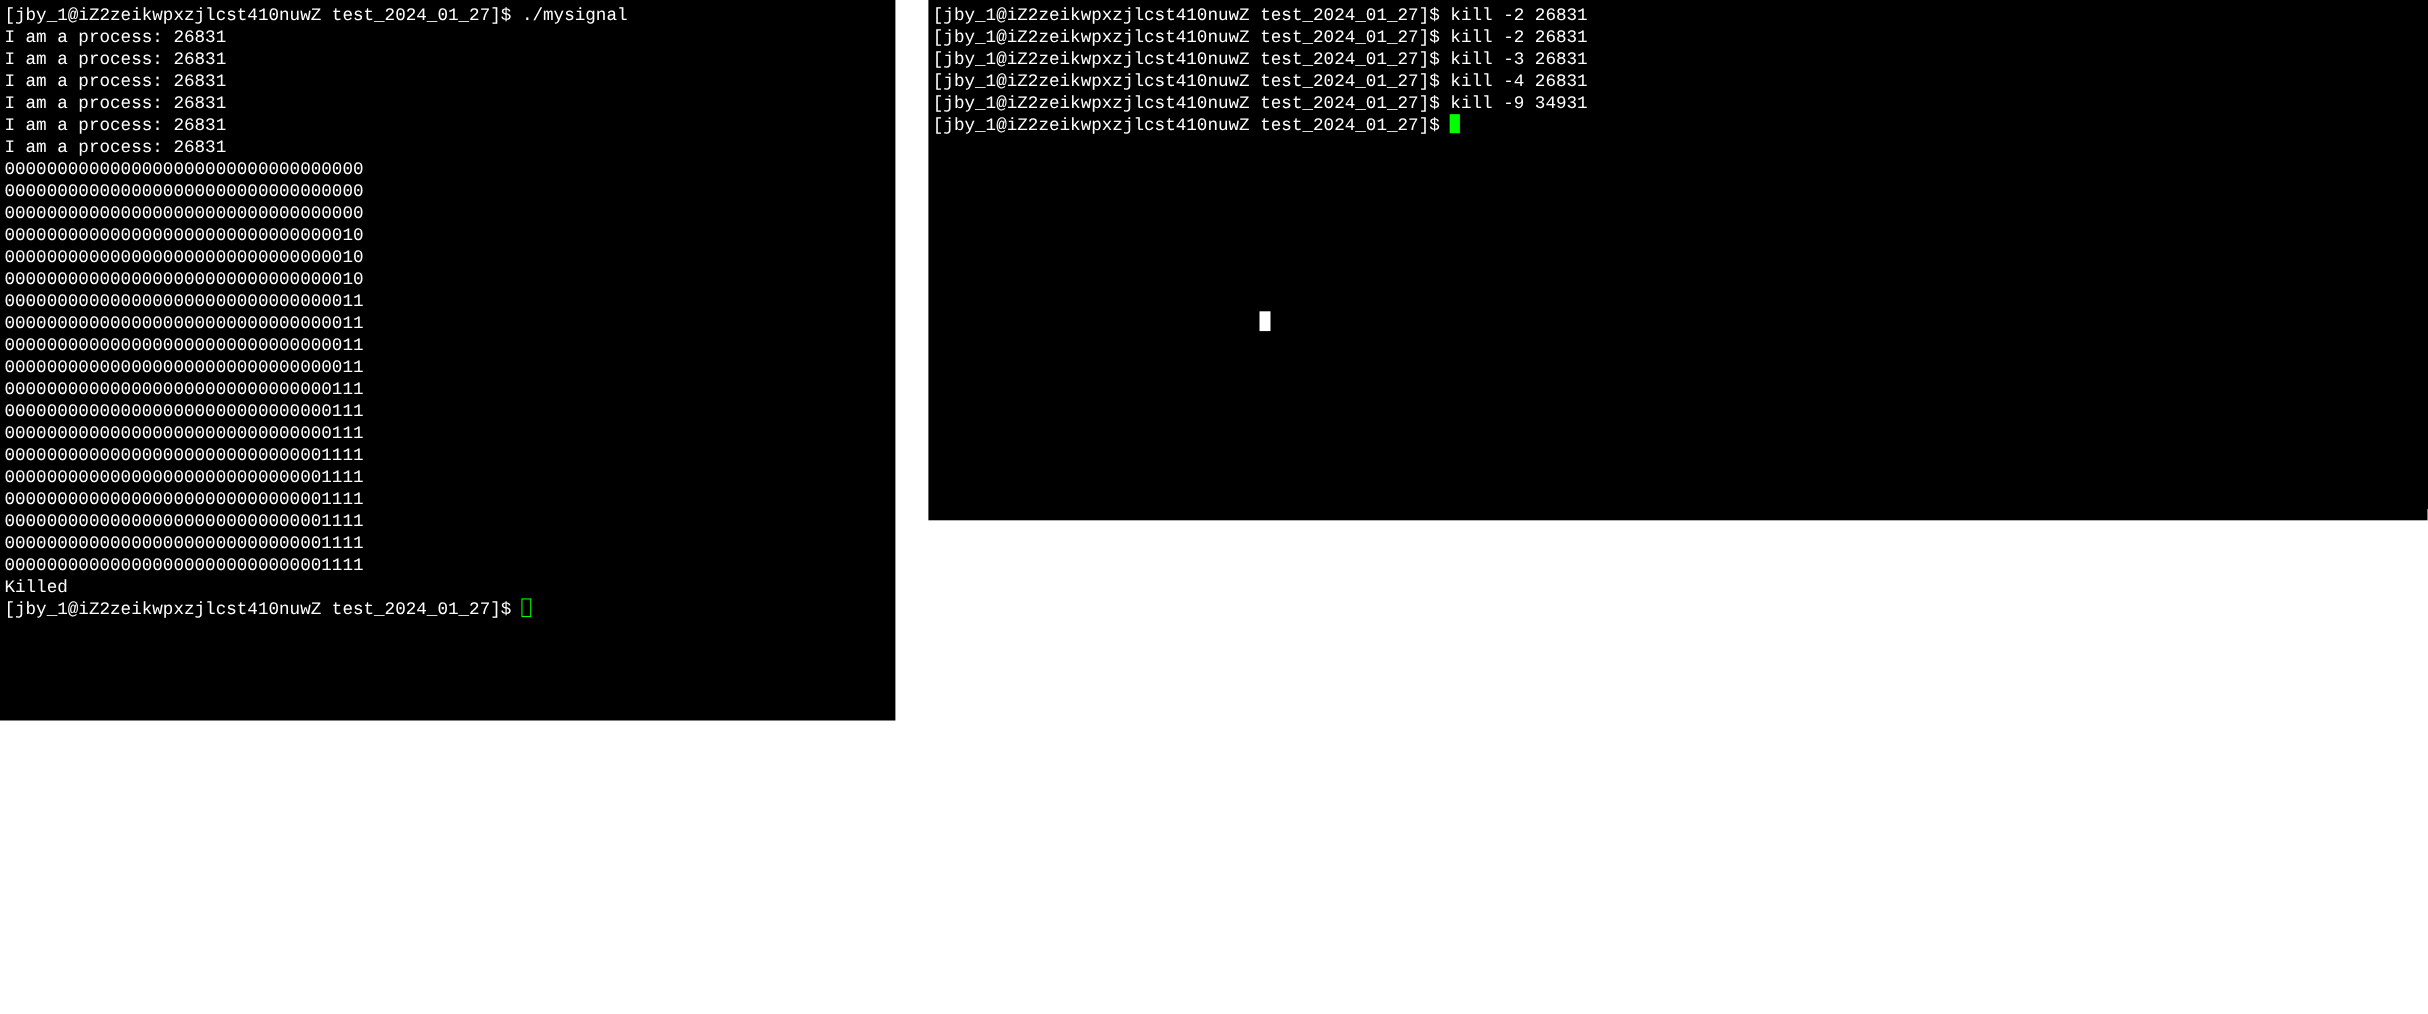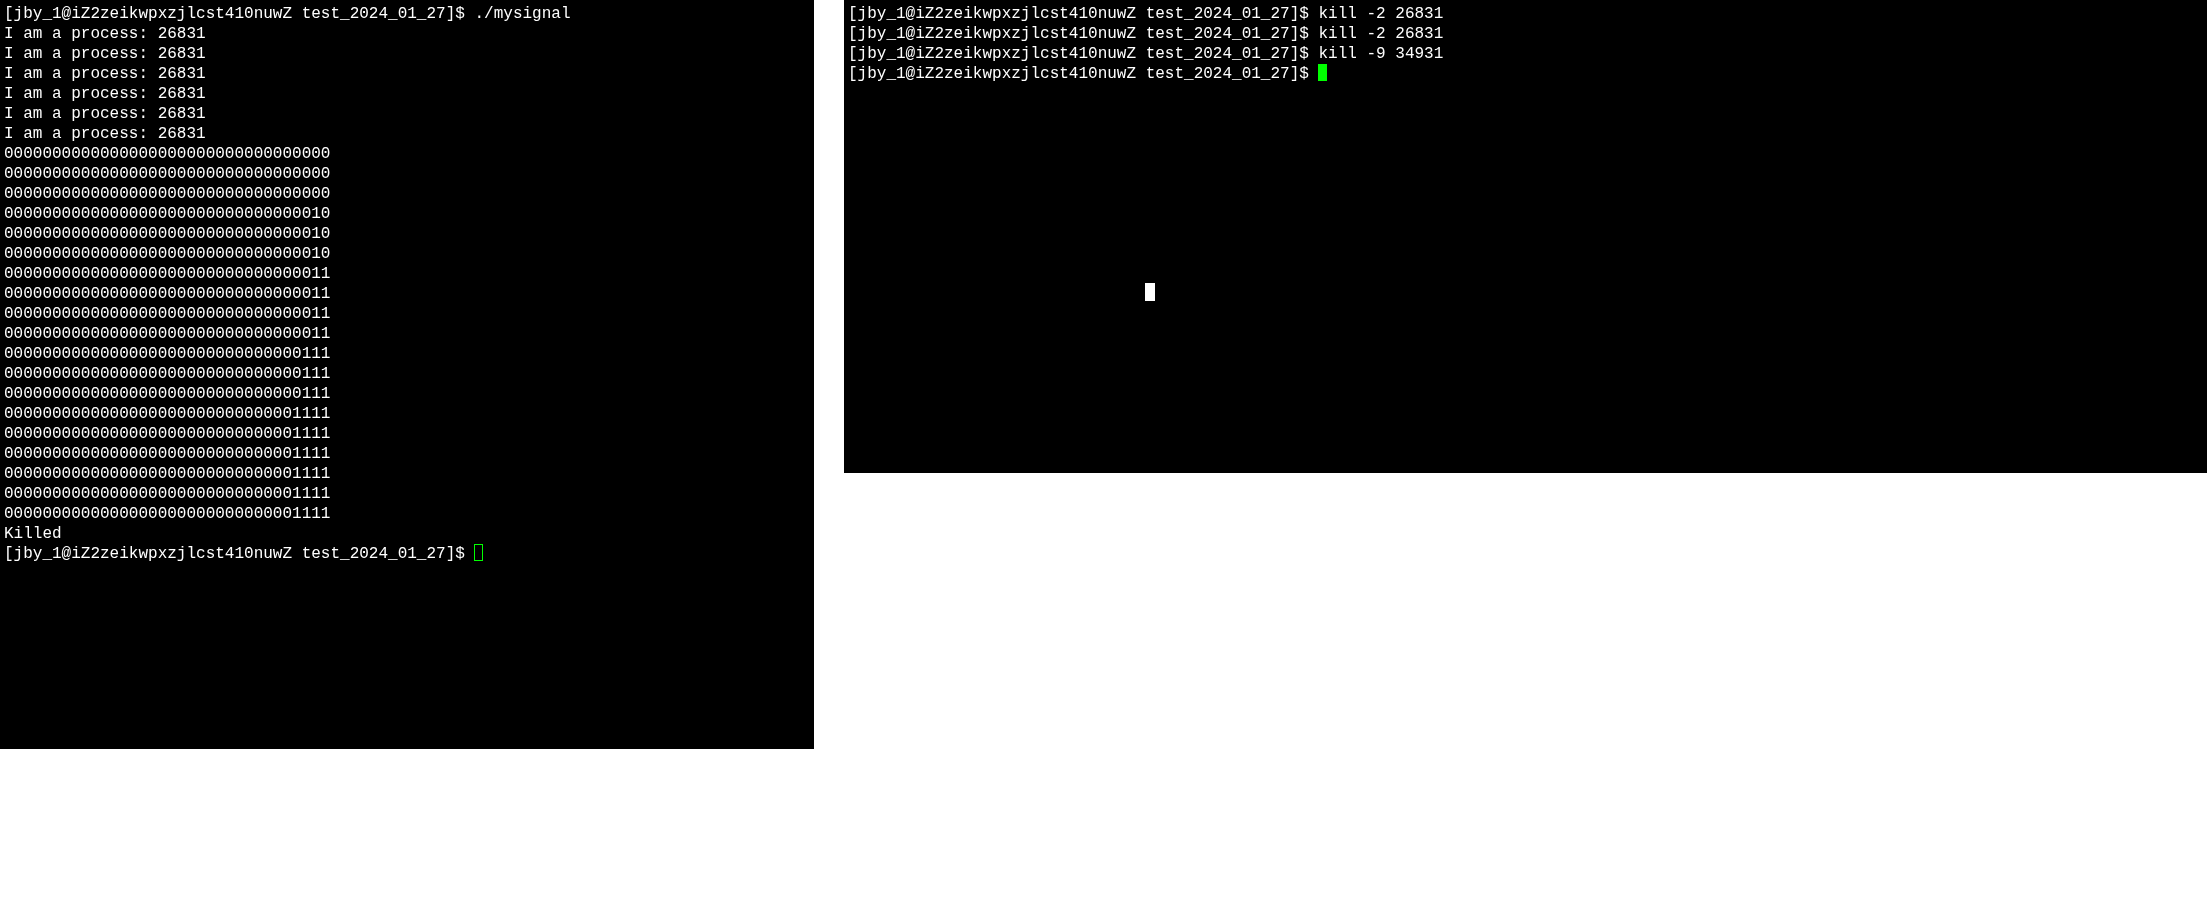--- a/index.html
+++ b/index.html
@@ -20,21 +20,21 @@
   }
   .pane {
     background: #000000;
     color: #ffffff;
     box-sizing: border-box;
     overflow: hidden;
     position: relative;
   }
   .left {
     width: 814px;
-    height: 749px;
+    height: 655px;
   }
   .sep {
     width: 30px;  
     background: #ffffff;
   }
   .right {
     width: 1363px; 
     height: 473px;
   }
   .termline {
@@ -110,20 +110,22 @@
     <div class="termline"><span class="prompt">[jby_1@iZ2zeikwpxzjlcst410nuwZ test_2024_01_27]$ </span><span class="cursor-green hollow"></span></div>
   </div>
 
   <div class="sep"></div>
 
   <div class="pane right">
     <div class="topspace"></div>
     <div id="right-cmds">
         <div class="termline"><span class="prompt">[jby_1@iZ2zeikwpxzjlcst410nuwZ test_2024_01_27]$ </span><span>kill -2 26831</span></div>
         <div class="termline"><span class="prompt">[jby_1@iZ2zeikwpxzjlcst410nuwZ test_2024_01_27]$ </span><span>kill -2 26831</span></div>
+        <div class="termline"><span class="prompt">[jby_1@iZ2zeikwpxzjlcst410nuwZ test_2024_01_27]$ </span><span>kill -3 26831</span></div>
+        <div class="termline"><span class="prompt">[jby_1@iZ2zeikwpxzjlcst410nuwZ test_2024_01_27]$ </span><span>kill -4 26831</span></div>
         <div class="termline"><span class="prompt">[jby_1@iZ2zeikwpxzjlcst410nuwZ test_2024_01_27]$ </span><span>kill -9 34931</span></div>
       </div>
 
     <div class="termline"><span class="prompt">[jby_1@iZ2zeikwpxzjlcst410nuwZ test_2024_01_27]$ </span><span class="cursor-green"></span></div>
 
     <div class="cursor-white" id="white-cursor" style="left: 301px; top: 283px;"></div>
   </div>
 
 </div>
 

